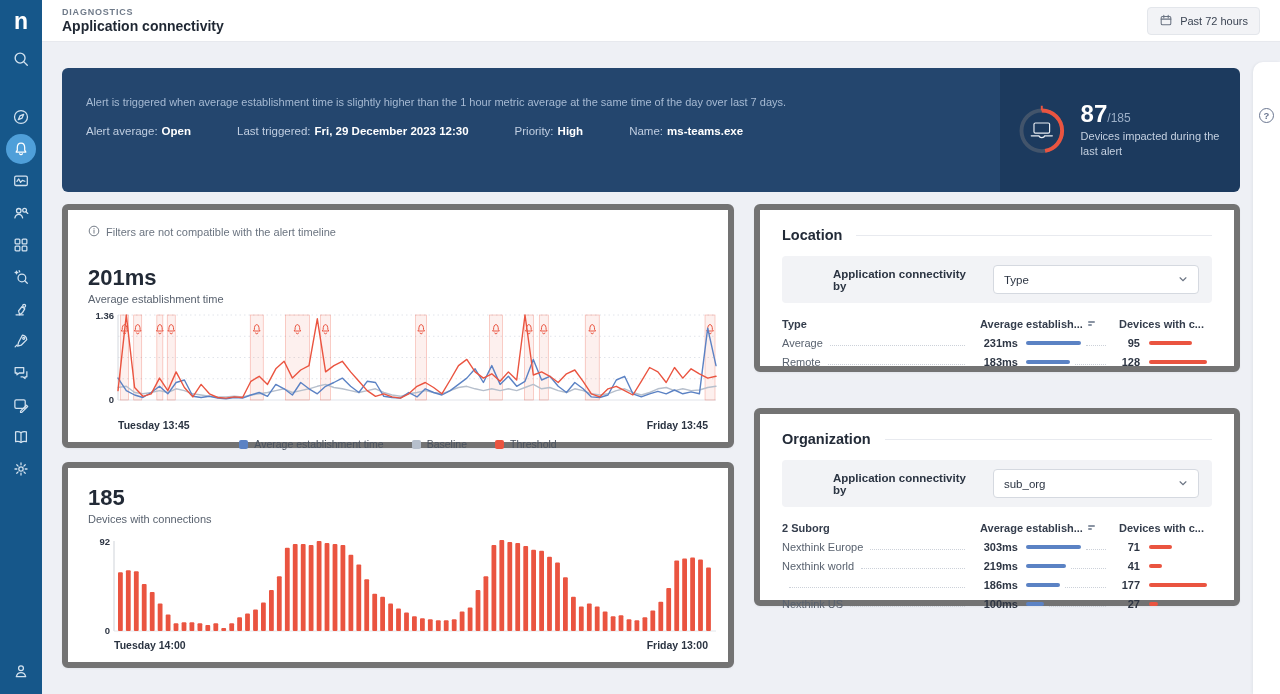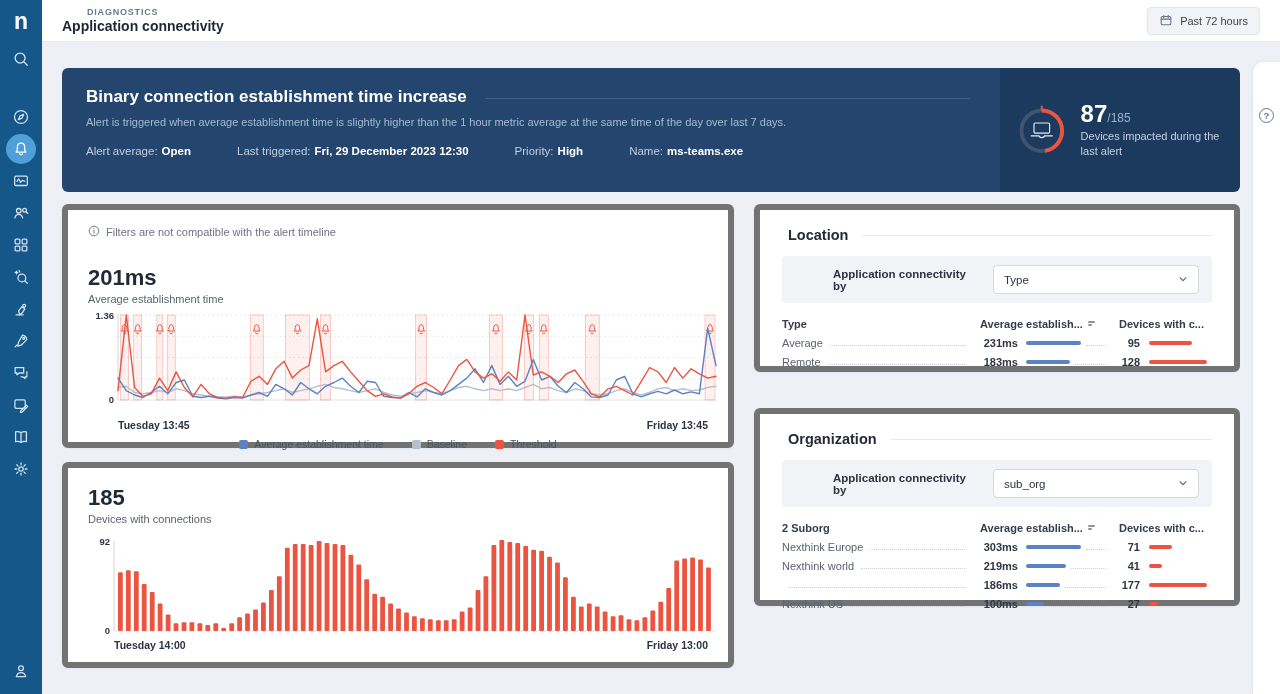--- a/index.html
+++ b/index.html
@@ -10,21 +10,21 @@
   .logo { margin:6px 0 4px; color:#fff; font-size:23px; font-weight:bold; line-height:30px; }
   .s-item { width:30px; height:30px; display:flex; align-items:center; justify-content:center; color:#d3e2ef; border-radius:50%; margin-top:2px; cursor:pointer; }
   .s-item.first { margin-top:4px; }
   .s-item.gap { margin-top:28px; }
   .s-item.active { background:#4f9fd9; color:#fff; }
   .s-item svg { display:block; }
   .s-account { margin-top:auto; margin-bottom:8px; }
 
   
   .header { position:absolute; left:42px; top:0; width:1238px; height:42px; background:#fff; border-bottom:1px solid #e7e9ee; display:flex; align-items:center; padding:0 20px; z-index:10; }
-  .crumb { font-size:9px; letter-spacing:.8px; color:#6f7a89; font-weight:bold;margin-left:25px; }
+  .crumb { font-size:9px; letter-spacing:.8px; color:#6f7a89; font-weight:bold; }
   .page-title { font-size:14px; font-weight:bold; color:#1f2733; margin-top:1px; }
   .timebtn { margin-left:auto; display:flex; align-items:center; gap:7px; background:#f2f3f6; border:1px solid #e3e6eb; border-radius:4px; padding:5px 11px; font-size:11px; color:#3c4554; cursor:pointer; }
 
   
   .banner { position:absolute; left:62px; top:68px; width:1178px; height:124px; border-radius:6px; display:flex; overflow:hidden; }
   .banner-left { flex:1; background:#24466e; padding:19px 24px 16px; }
   .b-titlerow { display:flex; align-items:center; }
   .b-title { font-size:17px; font-weight:600; color:#fff; white-space:nowrap; }
   .b-rule { flex:1; height:1px; background:#40608b; margin:2px 6px 0 18px; }
   .b-desc { font-size:11px; color:#a6bad3; margin-top:9px; }
@@ -46,21 +46,21 @@
   .panel.org { height:198px; }
 
   .notice { display:flex; align-items:center; gap:6px; font-size:11px; color:#6b7480; }
   .metric { font-size:22px; font-weight:bold; color:#222a36; margin-top:26px; }
   .metric-label { font-size:11px; color:#59626f; margin-top:2px; }
   .xlabels { display:flex; justify-content:space-between; font-size:10.5px; font-weight:bold; color:#2b3442; padding-left:30px; margin-top:1px; }
   .legend { display:flex; justify-content:center; gap:28px; margin-top:7px; font-size:10.5px; color:#4a5360; }
   .legend .li { display:flex; align-items:center; gap:6px; }
   .sq { width:9px; height:9px; border-radius:2px; display:inline-block; }
 
-  .p-titlerow { display:flex; align-items:center;margin-left:6px; }
+  .p-titlerow { display:flex; align-items:center; }
   .p-title { font-size:14.5px; font-weight:bold; color:#232b38; }
   .p-rule { flex:1; height:1px; background:#e8eaef; margin-left:14px; }
   .filterrow { margin-top:13px; background:#f2f3f6; border-radius:4px; padding:9px 13px; display:flex; align-items:center; gap:12px; }
   .f-label { font-size:11.5px; font-weight:bold; color:#2b3442;margin-left:38px; }
   .select { width:208px; height:29px; background:#fff; border:1px solid #d5d9e0; border-radius:4px; display:flex; align-items:center; padding:0 10px; font-size:11.5px; color:#2b3442; cursor:pointer; }
   .select .chev { margin-left:auto; color:#6a7382; }
 
   .table { margin-top:11px; }
   .t-head, .t-row { display:flex; align-items:center; height:19px; font-size:11px; }
   .t-head { font-weight:bold; color:#343d4c; }
@@ -220,24 +220,20 @@
     <span><svg width="14" height="14" viewBox="0 0 16 16" fill="none" stroke="#6a7382" stroke-width="1.2" stroke-linecap="round">
           <rect x="2.5" y="4" width="11" height="9.5" rx="1.5"></rect>
           <path d="M2.5 7h11M5.5 2.5v3M10.5 2.5v3"></path>
         </svg></span>
     <span>Past 72 hours</span>
   </button>
 </header>
 
 <section class="banner">
   <div class="banner-left">
-    <div class="b-titlerow">
-      <div class="b-title">Binary connection establishment time increase</div>
-      <div class="b-rule"></div>
-    </div>
     <div class="b-desc">Alert is triggered when average establishment time is slightly higher than the 1 hour metric average at the same time of the day over last 7 days.</div>
     <div class="b-meta">
       <span><span>Alert average:</span><b>Open</b></span>
       <span><span>Last triggered:</span><b>Fri, 29 December 2023 12:30</b></span>
       <span><span>Priority:</span><b>High</b></span>
       <span><span>Name:</span><b>ms-teams.exe</b></span>
     </div>
   </div>
   <div class="banner-right">
     <svg id="gauge" width="66" height="66" viewBox="0 0 66 66">

